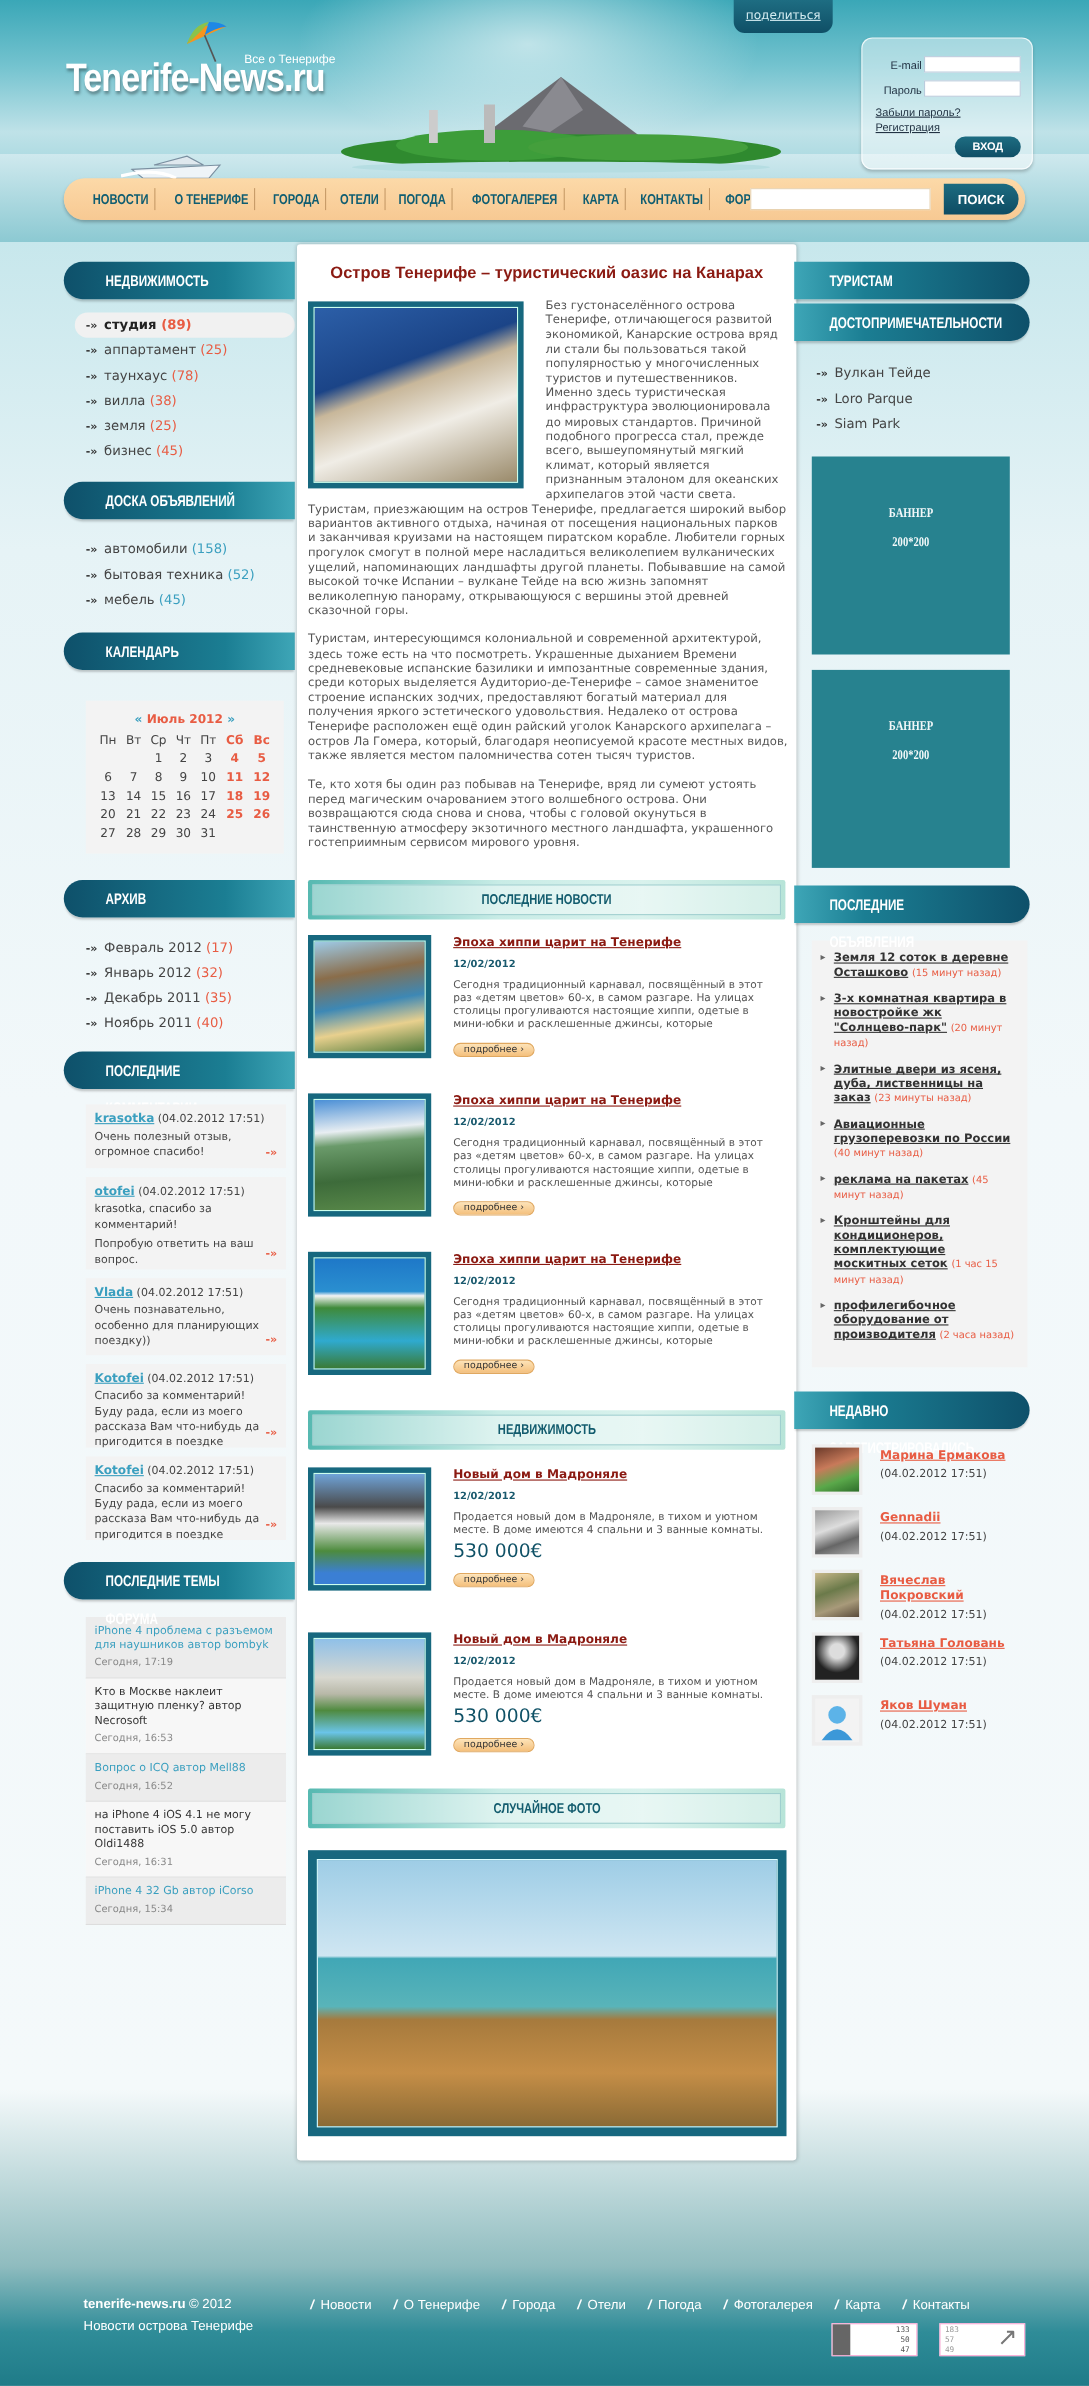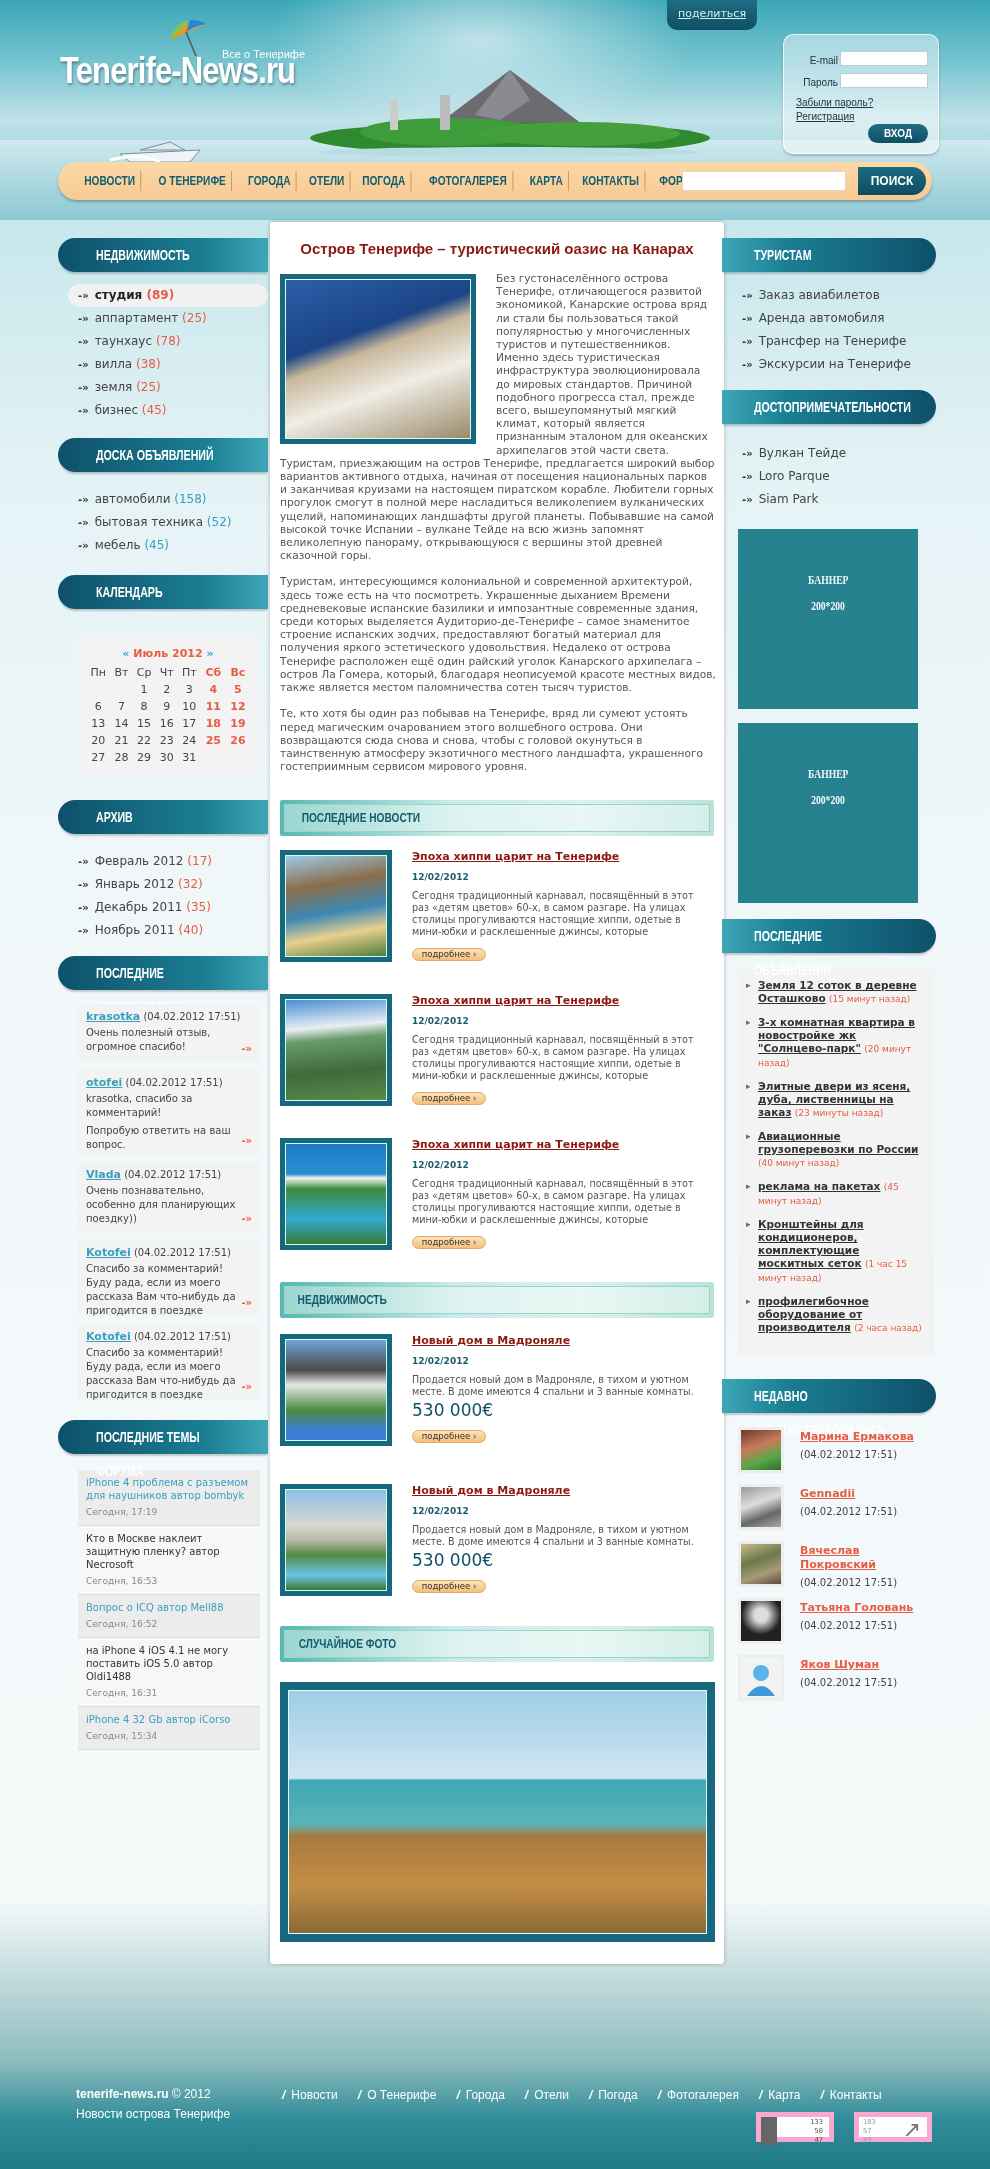--- a/index.html
+++ b/index.html
@@ -56,21 +56,21 @@
 .forum .it:nth-child(odd){background:#ececec;color:#3a9fbf}
 .forum .it:nth-child(even){background:#f7f7f7;color:#333}
 .forum .t{color:#888;font-size:9px;margin-top:4px}
 
 .title{position:absolute;left:0;top:18px;width:454px;text-align:center;color:#8b1a12;font-family:"Liberation Sans",sans-serif;font-size:15px}
 .mainimg{position:absolute;left:10px;top:50px;width:196px;height:170px;background:#17687f;padding:5px}
 .text{position:absolute;left:10px;top:50px;width:436px;font-size:10.6px;line-height:13.2px;color:#555;font-family:"DejaVu Sans",sans-serif}
 .text .float-sp{float:left;width:216px;height:178px}
 .text p{margin-bottom:13px}
 .sechead{position:absolute;left:10px;width:434px;height:36px;background:linear-gradient(90deg,#56b9b1,#c8ece6 40%,#d9f2ed 70%,#b7e4d8);border-radius:2px;box-shadow:inset 0 0 0 4px rgba(255,255,255,.0);}
-.sechead .in{position:absolute;left:4px;top:4px;right:4px;bottom:4px;background:rgba(255,255,255,.4);border:1px solid #9fcfcf;text-align:left;line-height:26px;font-family:"Liberation Sans",sans-serif;font-weight:bold;font-size:13px;color:#135c6e}
+.sechead .in{position:absolute;left:4px;top:4px;right:4px;bottom:4px;background:rgba(255,255,255,.4);border:1px solid #9fcfcf;text-align:center;line-height:26px;font-family:"Liberation Sans",sans-serif;font-weight:bold;font-size:13px;color:#135c6e}
 .sechead .in span{display:inline-block;transform:scaleX(.78)}
 .news{position:absolute;left:10px;width:434px;height:120px}
 .news .th{position:absolute;left:0;top:0;width:112px;height:112px;background:#17687f;padding:5px}
 .news .th div{width:100%;height:100%;border:1px solid #cfe}
 .news .h{position:absolute;left:132px;top:0;color:#8b1a12;font-weight:bold;font-size:11px;text-decoration:underline}
 .news .d{position:absolute;left:132px;top:22px;color:#1a5a6e;font-weight:bold;font-size:9px}
 .news .p{position:absolute;left:132px;top:40px;width:300px;color:#555;font-size:9.6px;line-height:12px}
 .news .price{position:absolute;left:132px;top:66px;color:#0f5166;font-size:17px}
 .news .more{position:absolute;left:132px;width:74px;height:13px;border-radius:7px;background:linear-gradient(180deg,#fde3b8,#f4c07d);border:1px solid #e0a860;font-size:8.5px;color:#333;text-align:center;line-height:11px}
 .randphoto{position:absolute;left:10px;top:1460px;width:435px;height:260px;background:#17687f;padding:8px}
@@ -90,21 +90,21 @@
 .user .nm{position:absolute;left:62px;top:3px;color:#e85c43;font-weight:bold;font-size:11px;text-decoration:underline;width:130px;line-height:14px}
 .user .dt{position:absolute;left:62px;font-size:10px;color:#444}
 
 .foot-l{position:absolute;left:76px;top:2087px;color:#fff;font-family:"Liberation Sans",sans-serif}
 .foot-l b{font-size:12px}
 .foot-l .cp{font-size:12px}
 .foot-l .sub{font-size:12px;margin-top:6px}
 .foot-nav{position:absolute;left:282px;top:2088px;display:flex;font-family:"Liberation Sans",sans-serif;font-size:12px;color:#fff}
 .foot-nav span{margin-right:20px}
 .foot-nav .sl{font-style:italic;font-weight:bold;margin-right:6px}
-.counter{position:absolute;top:2112px;width:78px;height:30px;background:#fff;border:5px solid #f9a8d4;font-family:"DejaVu Sans Mono",monospace;font-size:7px;color:#555}
+.counter{position:absolute;top:2112px;width:78px;height:30px;background:#fff;border:1px solid #f9a8d4;font-family:"DejaVu Sans Mono",monospace;font-size:7px;color:#555}
 </style>
 </head>
 <body>
 
 <div class="header">
   <div class="sky"></div>
   <div class="sea"></div>
   <svg class="island" viewBox="0 0 420 100">
     <polygon points="210,10 290,70 130,70" fill="#6b6b70"></polygon>
     <polygon points="210,10 230,40 200,60 175,55" fill="#8a8a90"></polygon>
@@ -381,26 +381,20 @@
   <div class="sechead" style="top:1404px">
       <div class="in"><span>СЛУЧАЙНОЕ ФОТО</span></div>
     </div>
   <div class="randphoto">
       <div></div>
     </div>
 </div>
 
 <div class="col rcol">
   <div class="bar rbar"><span>ТУРИСТАМ</span></div>
-  <ul class="list">
-    <li><span class="ar">-»</span><span>Заказ авиабилетов</span></li>
-    <li><span class="ar">-»</span><span>Аренда автомобиля</span></li>
-    <li><span class="ar">-»</span><span>Трансфер на Тенерифе</span></li>
-    <li><span class="ar">-»</span><span>Экскурсии на Тенерифе</span></li>
-  </ul>
   <div class="bar rbar" style="margin-top:4px"><span>ДОСТОПРИМЕЧАТЕЛЬНОСТИ</span></div>
   <ul class="list" style="padding-top:18px">
     <li><span class="ar">-»</span><span>Вулкан Тейде</span></li>
     <li><span class="ar">-»</span><span>Loro Parque</span></li>
     <li><span class="ar">-»</span><span>Siam Park</span></li>
   </ul>
   <div class="banner" style="margin-top:8px"><span>БАННЕР</span><br><span>200*200</span></div>
   <div class="banner" style="margin-top:14px"><span>БАННЕР</span><br><span>200*200</span></div>
 
   <div class="bar rbar" style="margin-top:16px"><span>ПОСЛЕДНИЕ ОБЪЯВЛЕНИЯ</span></div>

